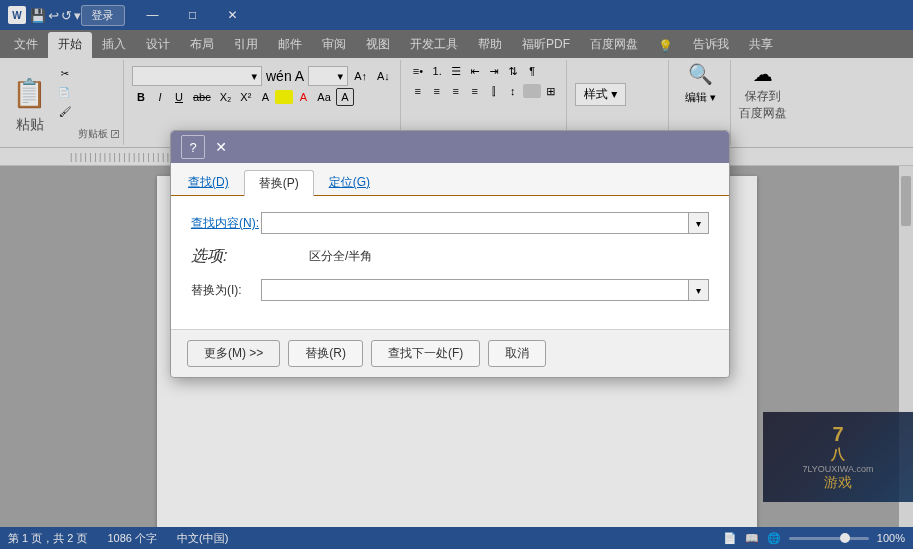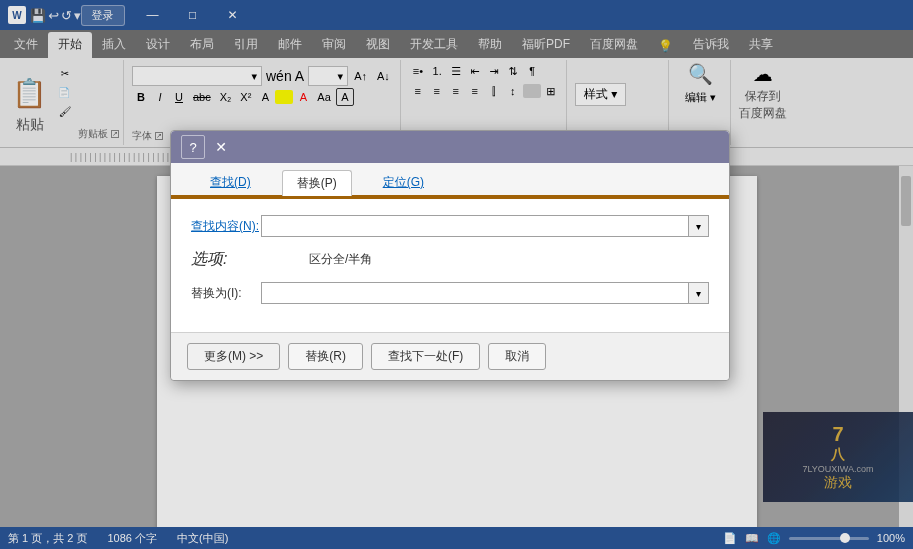--- a/index.html
+++ b/index.html
@@ -128,20 +128,21 @@
       align-items: center;
       gap: 3px;
     }
     .ribbon-group-label {
       text-align: center;
       font-size: 10px;
       color: #666;
       margin-top: 2px;
       display: flex;
       align-items: center;
+      justify-content: center;
       gap: 3px;
     }
     .expand-icon {
       width: 8px;
       height: 8px;
       border: 1px solid #888;
       display: inline-flex;
       align-items: center;
       justify-content: center;
       font-size: 7px;
@@ -353,23 +354,23 @@
       align-items: center;
       justify-content: center;
       font-size: 14px;
       cursor: pointer;
       color: white;
     }
 
     
     .dialog-tabs {
       display: flex;
-      padding: 6px 24px 0;
-      gap: 16px;
-      border-bottom: 4px solid #a16207;
+      padding: 6px 2px 0;
+      gap: 0;
+      border-bottom: 1px solid #a16207;
       background: #f5f5f5;
     }
     .dialog-tab {
       padding: 4px 14px;
       font-size: 12px;
       cursor: pointer;
       border: 1px solid transparent;
       border-bottom: none;
       border-radius: 3px 3px 0 0;
       color: #333;

